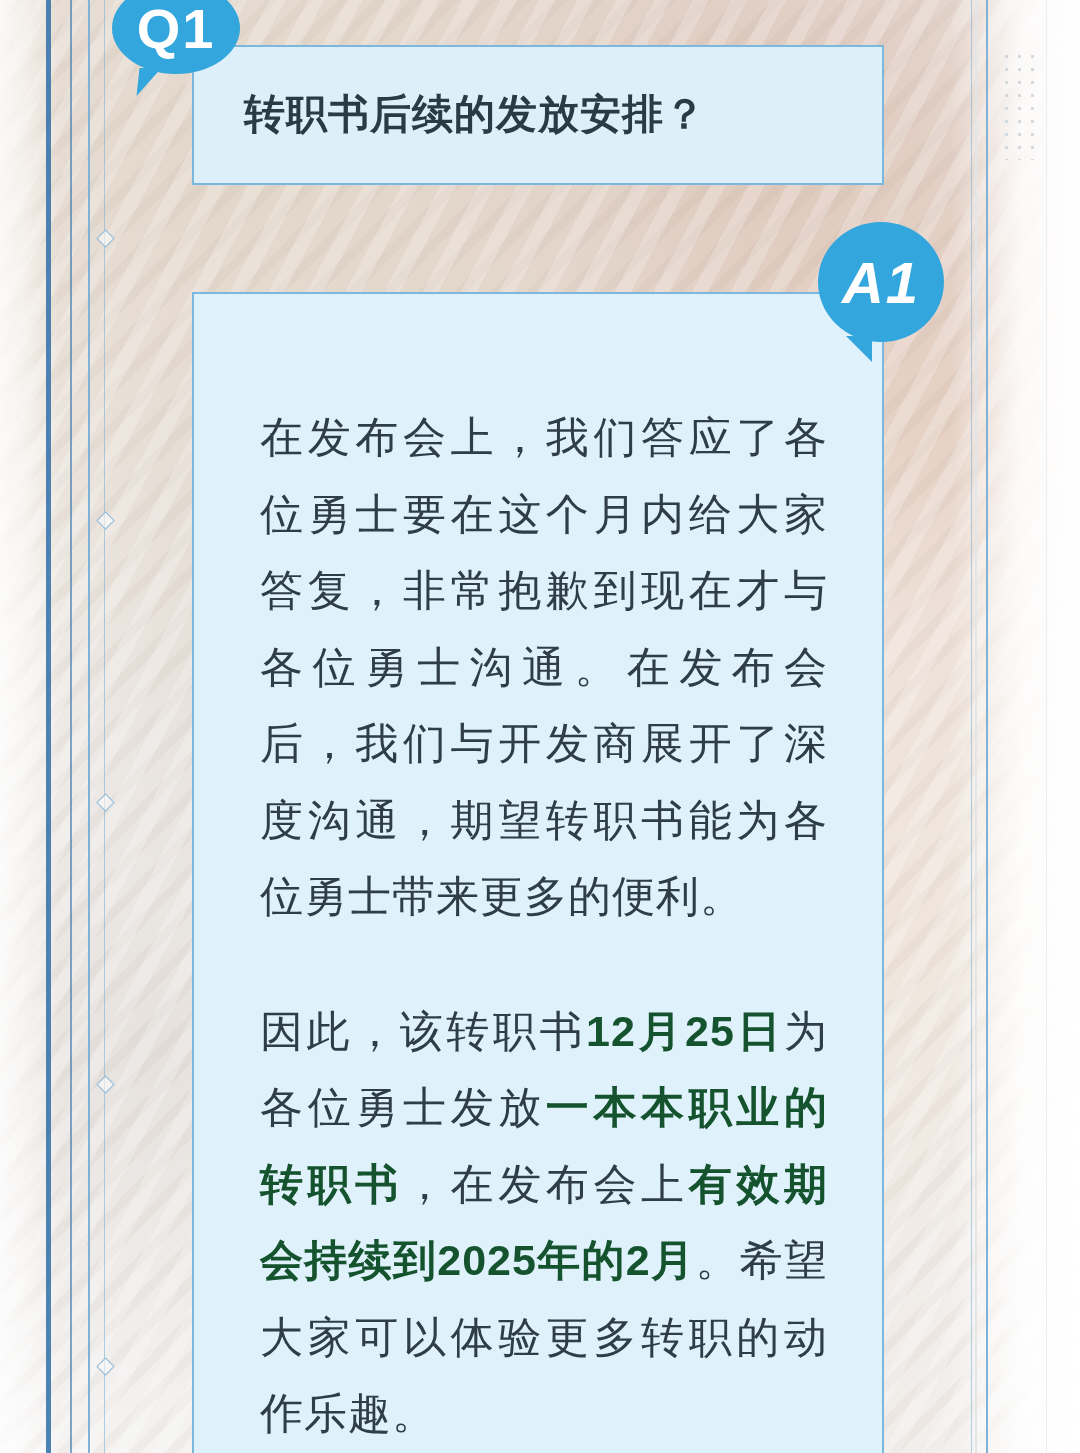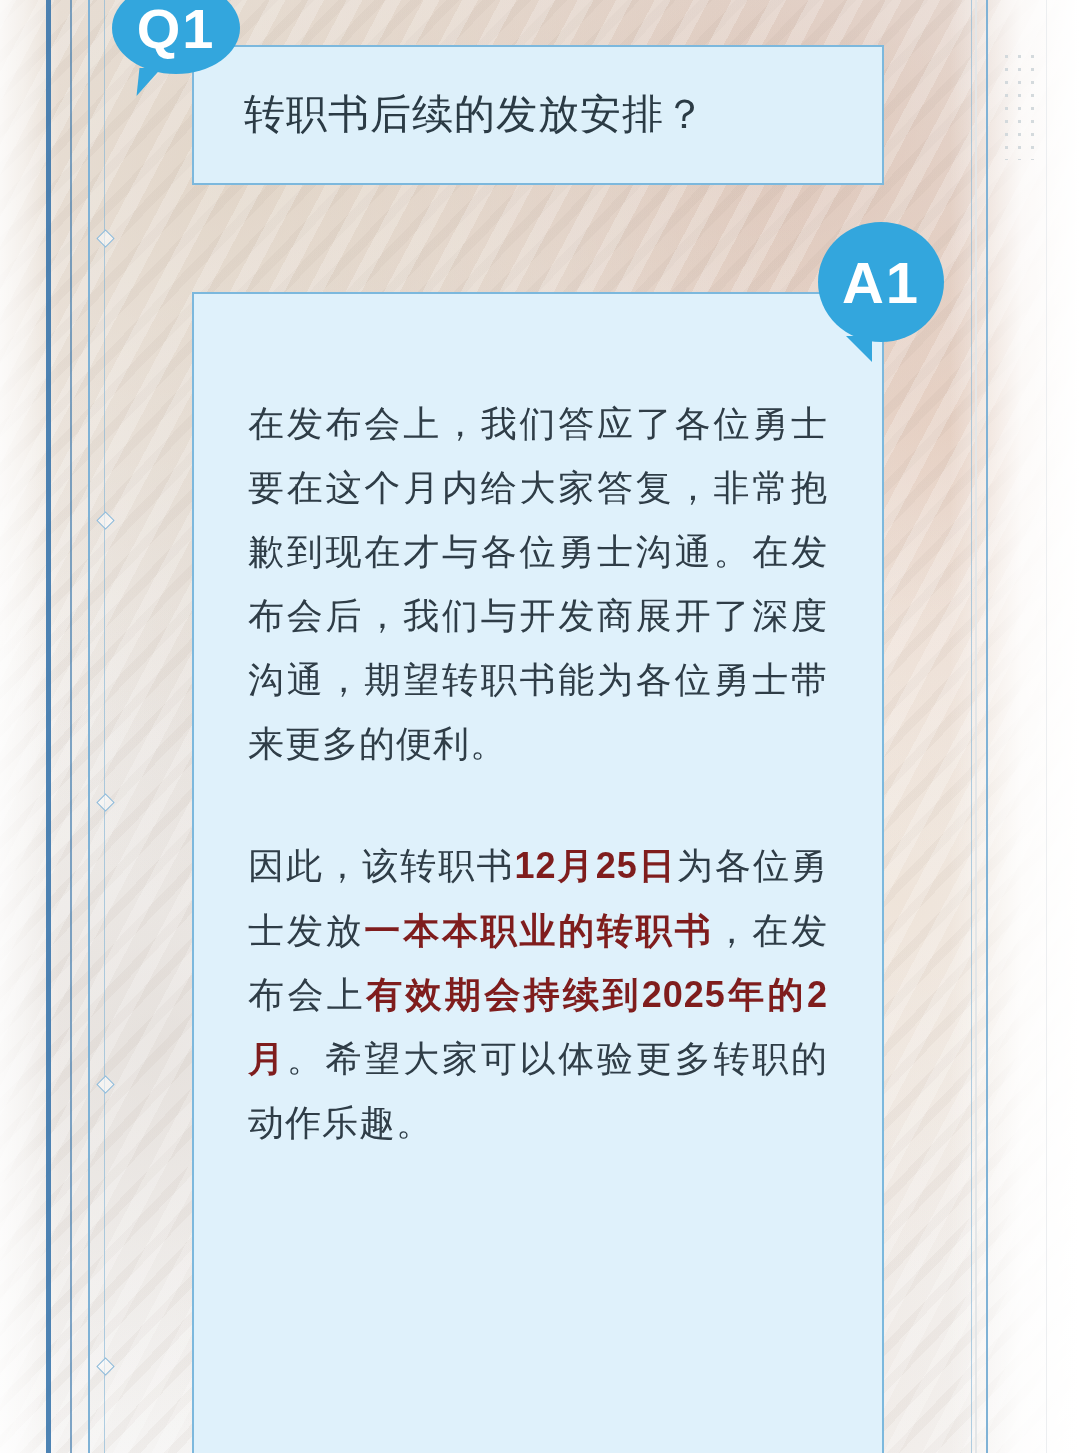--- a/index.html
+++ b/index.html
@@ -140,21 +140,21 @@
     height: 140px;
     border: 2px solid #7cb8dd;
     background: #ddf0fa;
     box-sizing: border-box;
     display: flex;
     align-items: center;
   }
   .q-text {
     margin-left: 50px;
     font-size: 41px;
-    font-weight: normal;
+    font-weight: bold;
     color: #2b3b45;
     letter-spacing: 1px;
     line-height: 1.2;
   }
 
   .bubble {
     position: absolute;
     border-radius: 50%;
     background: #33a6dd;
     color: #ffffff;
@@ -180,20 +180,21 @@
     border-right: 16px solid transparent;
     border-bottom: 28px solid transparent;
     transform: skewX(-6deg);
   }
   .bubble.a {
     left: 818px;
     top: 222px;
     width: 126px;
     height: 120px;
     font-size: 58px;
+    font-style: italic;
   }
   .bubble.a .tail {
     position: absolute;
     left: 18px;
     bottom: -20px;
     width: 0; height: 0;
     border-right: 26px solid #33a6dd;
     border-left: 10px solid transparent;
     border-bottom: 26px solid transparent;
   }
@@ -204,30 +205,31 @@
     left: 192px;
     top: 292px;
     width: 692px;
     height: 1172px;
     border: 2px solid #7cb8dd;
     background: #dff1fb;
     box-sizing: border-box;
     padding: 62px 54px 0 54px;
   }
   .a-para {
-    font-size: 36px;
+    font-size: 43px;
     line-height: 1.78;
     color: #2f3d47;
     text-align: justify;
     text-justify: inter-ideograph;
     letter-spacing: 1px;
+    margin-left: 12px;
   }
   .a-para.second { margin-top: 58px; }
   .hl {
-    color: #7f1d1d;
+    color: #14532d;
     font-weight: bold;
   }
 </style>
 </head>
 <body>
 
 <div class="page">
 
   <div class="bg-photo"></div>
   <div class="left-fade"></div>

